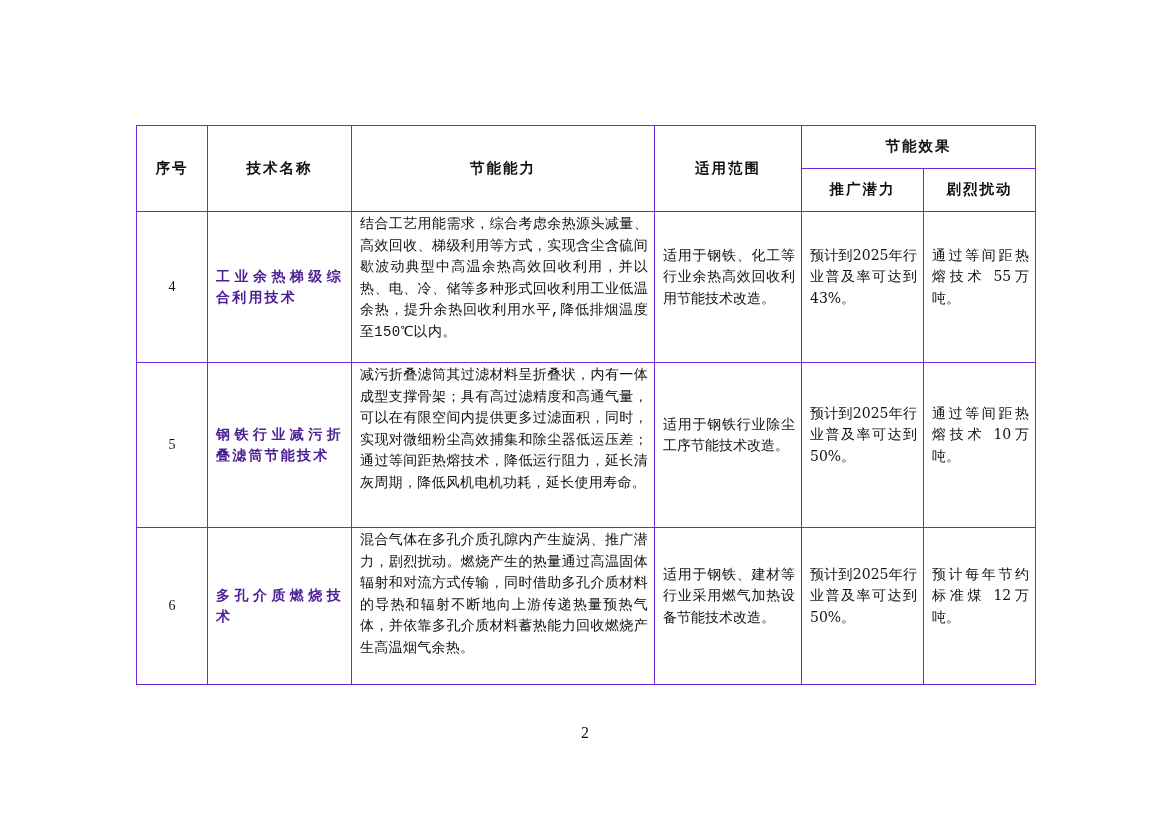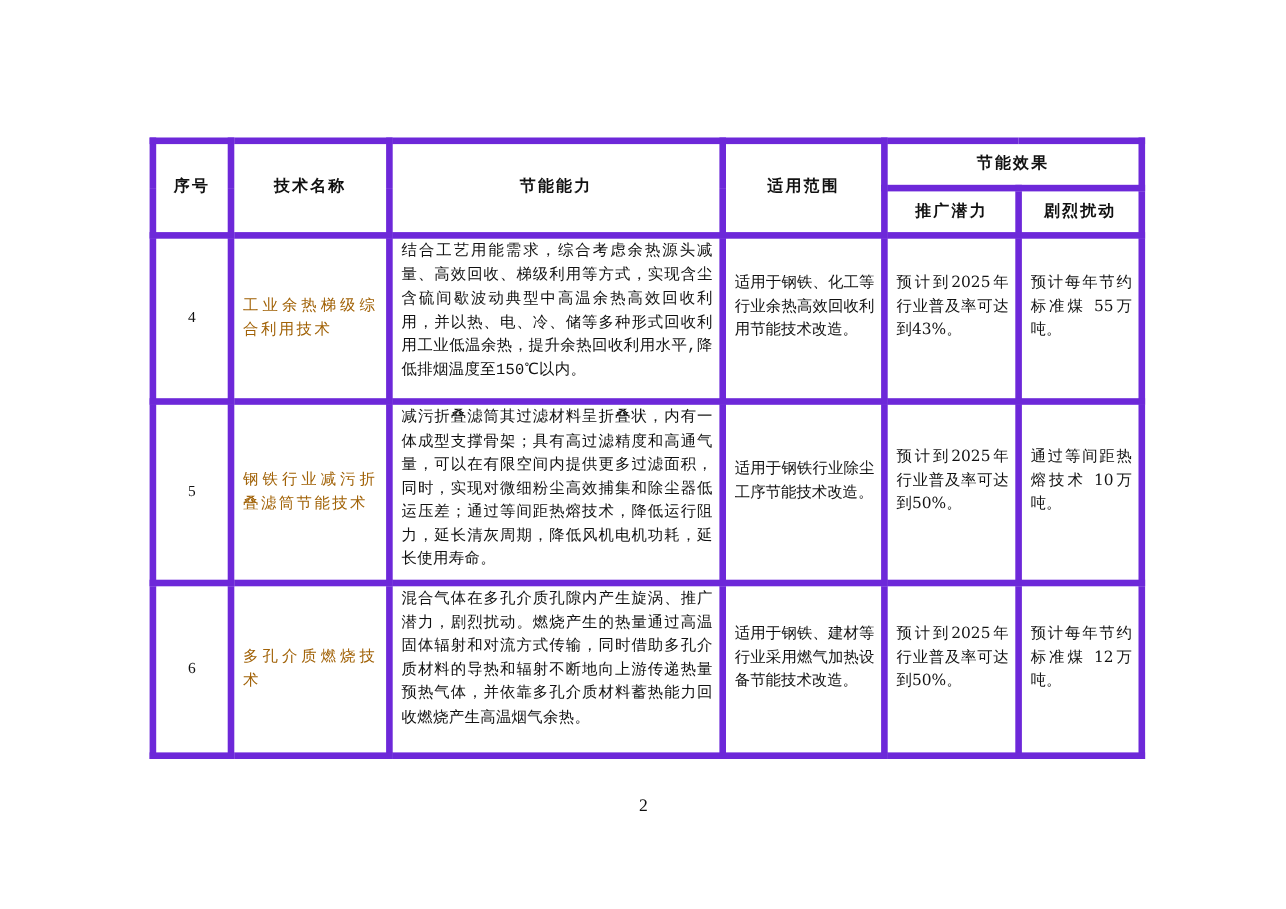--- a/index.html
+++ b/index.html
@@ -17,21 +17,21 @@
     }
     .page-table {
       position: absolute;
       left: 136px;
       top: 125px;
       border-collapse: collapse;
       table-layout: fixed;
       width: 899px;
     }
     .page-table td, .page-table th {
-      border: 6px solid #6d28d9;
+      border: 1px solid #6d28d9;
       padding: 0;
       vertical-align: middle;
       font-size: 14px;
       line-height: 21.5px;
     }
     .page-table th {
       font-family: "DejaVu Sans", "Liberation Sans", sans-serif;
       font-weight: bold;
       font-size: 14.5px;
       text-align: center;
@@ -45,21 +45,22 @@
     .cell-num {
       text-align: center;
       font-family: "Liberation Serif", "DejaVu Serif", serif;
       font-size: 15px;
     }
     .cell-name {
       padding: 0 8px 0 8px !important;
       text-align: justify;
       text-align-last: left;
       letter-spacing: 2.2px;
-      color: #a16207;
+      color: #4c1d95;
+      font-weight: bold;
     }
     .cell-desc {
       padding: 0 6px 0 8px !important;
       text-align: justify;
       text-align-last: left;
       vertical-align: top !important;
       letter-spacing: 0.3px;
       font-family: Liberation Mono, monospace;
     }
     .cell-desc .inner {
@@ -117,21 +118,21 @@
       <td class="cell-desc">
           <div class="inner">结合工艺用能需求，综合考虑余热源头减量、高效回收、梯级利用等方式，实现含尘含硫间歇波动典型中高温余热高效回收利用，并以热、电、冷、储等多种形式回收利用工业低温余热，提升余热回收利用水平,降低排烟温度至150℃以内。</div>
         </td>
       <td class="cell-scope">
           <div class="inner">适用于钢铁、化工等行业余热高效回收利用节能技术改造。</div>
         </td>
       <td class="cell-potential">
           <div class="inner">预计到2025年行业普及率可达到43%。</div>
         </td>
       <td class="cell-capacity">
-          <div class="inner">预计每年节约标准煤 55万吨。</div>
+          <div class="inner">通过等间距热熔技术 55万吨。</div>
         </td>
     </tr>
     <tr class="row-5">
       <td class="cell-num">5</td>
       <td class="cell-name">钢铁行业减污折叠滤筒节能技术</td>
       <td class="cell-desc">
           <div class="inner">减污折叠滤筒其过滤材料呈折叠状，内有一体成型支撑骨架；具有高过滤精度和高通气量，可以在有限空间内提供更多过滤面积，同时，实现对微细粉尘高效捕集和除尘器低运压差；通过等间距热熔技术，降低运行阻力，延长清灰周期，降低风机电机功耗，延长使用寿命。</div>
         </td>
       <td class="cell-scope">
           <div class="inner">适用于钢铁行业除尘工序节能技术改造。</div>

